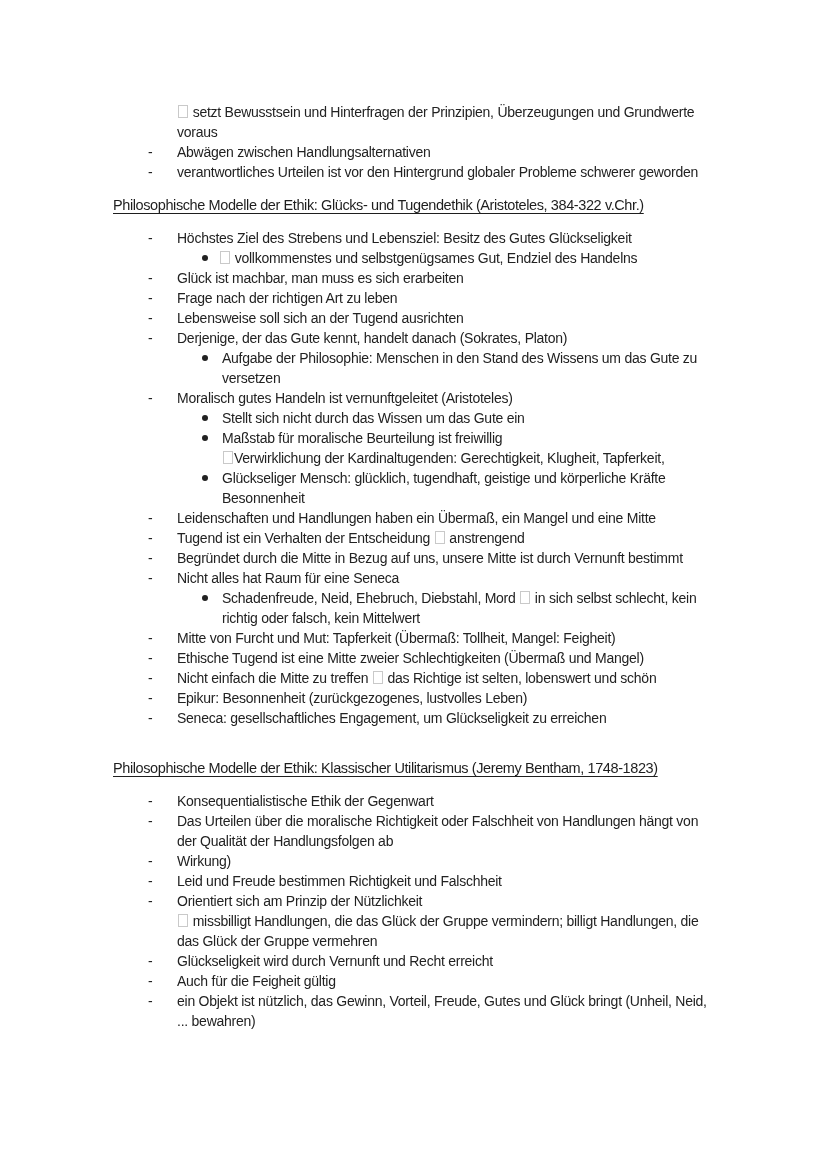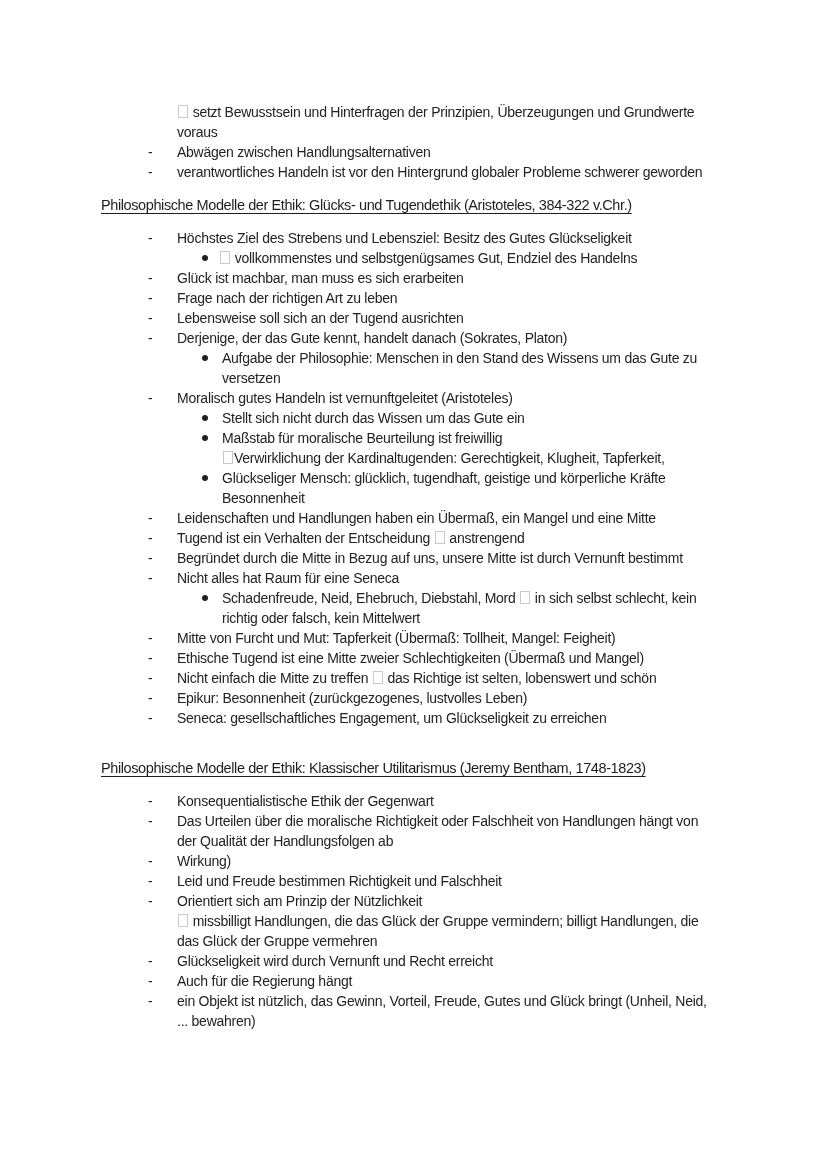--- a/index.html
+++ b/index.html
@@ -41,21 +41,21 @@
     position: absolute;
     left: 202px;
     top: 7px;
     width: 6px;
     height: 6px;
     border-radius: 50%;
     background: #222222;
   }
   .heading {
     padding-left: 97px;
-    margin: 13px 4px;
+    margin: 13px 16px;
     font-size: 14.5px;
     line-height: 20px;
     letter-spacing: -0.4px;
     white-space: pre;
     text-decoration: underline;
     text-underline-offset: 3px;
     color: #1e1e1e;
   }
   .tofu {
     display: inline-block;
@@ -73,21 +73,21 @@
 <div class="page">
   <div class="content">
       <div class="item">
         <div class="line ind-a"><span class="tofu"></span> setzt Bewusstsein und Hinterfragen der Prinzipien, Überzeugungen und Grundwerte</div>
         <div class="line ind-a"><span>voraus</span></div>
       </div>
       <div class="item">
         <div class="line ind-a"><span class="mk-dash">-</span><span>Abwägen zwischen Handlungsalternativen</span></div>
       </div>
       <div class="item">
-        <div class="line ind-a"><span class="mk-dash">-</span><span>verantwortliches Handeln ist vor den Hintergrund globaler Probleme schwerer geworden</span></div>
+        <div class="line ind-a"><span class="mk-dash">-</span><span>verantwortliches Urteilen ist vor den Hintergrund globaler Probleme schwerer geworden</span></div>
       </div>
       <div class="heading">Philosophische Modelle der Ethik: Glücks- und Tugendethik (Aristoteles, 384-322 v.Chr.)</div>
       <div class="item">
         <div class="line ind-a"><span class="mk-dash">-</span><span>Höchstes Ziel des Strebens und Lebensziel: Besitz des Gutes Glückseligkeit</span></div>
       </div>
       <div class="item">
         <div class="line ind-b"><span class="mk-bullet"></span></div>
       </div>
       <div class="item">
         <div class="line ind-c"><span class="tofu"></span> vollkommenstes und selbstgenügsames Gut, Endziel des Handelns</div>
@@ -171,20 +171,20 @@
       </div>
       <div class="item">
         <div class="line ind-a"><span class="mk-dash">-</span><span>Orientiert sich am Prinzip der Nützlichkeit</span></div>
         <div class="line ind-a"><span class="tofu"></span> missbilligt Handlungen, die das Glück der Gruppe vermindern; billigt Handlungen, die</div>
         <div class="line ind-a"><span>das Glück der Gruppe vermehren</span></div>
       </div>
       <div class="item">
         <div class="line ind-a"><span class="mk-dash">-</span><span>Glückseligkeit wird durch Vernunft und Recht erreicht</span></div>
       </div>
       <div class="item">
-        <div class="line ind-a"><span class="mk-dash">-</span><span>Auch für die Regierung hängt</span></div>
+        <div class="line ind-a"><span class="mk-dash">-</span><span>Auch für die Feigheit gültig</span></div>
       </div>
       <div class="item">
         <div class="line ind-a"><span class="mk-dash">-</span><span>ein Objekt ist nützlich, das Gewinn, Vorteil, Freude, Gutes und Glück bringt (Unheil, Neid,</span></div>
         <div class="line ind-a"><span>... bewahren)</span></div>
       </div>
     </div>
 </div>
 
 </body></html>

